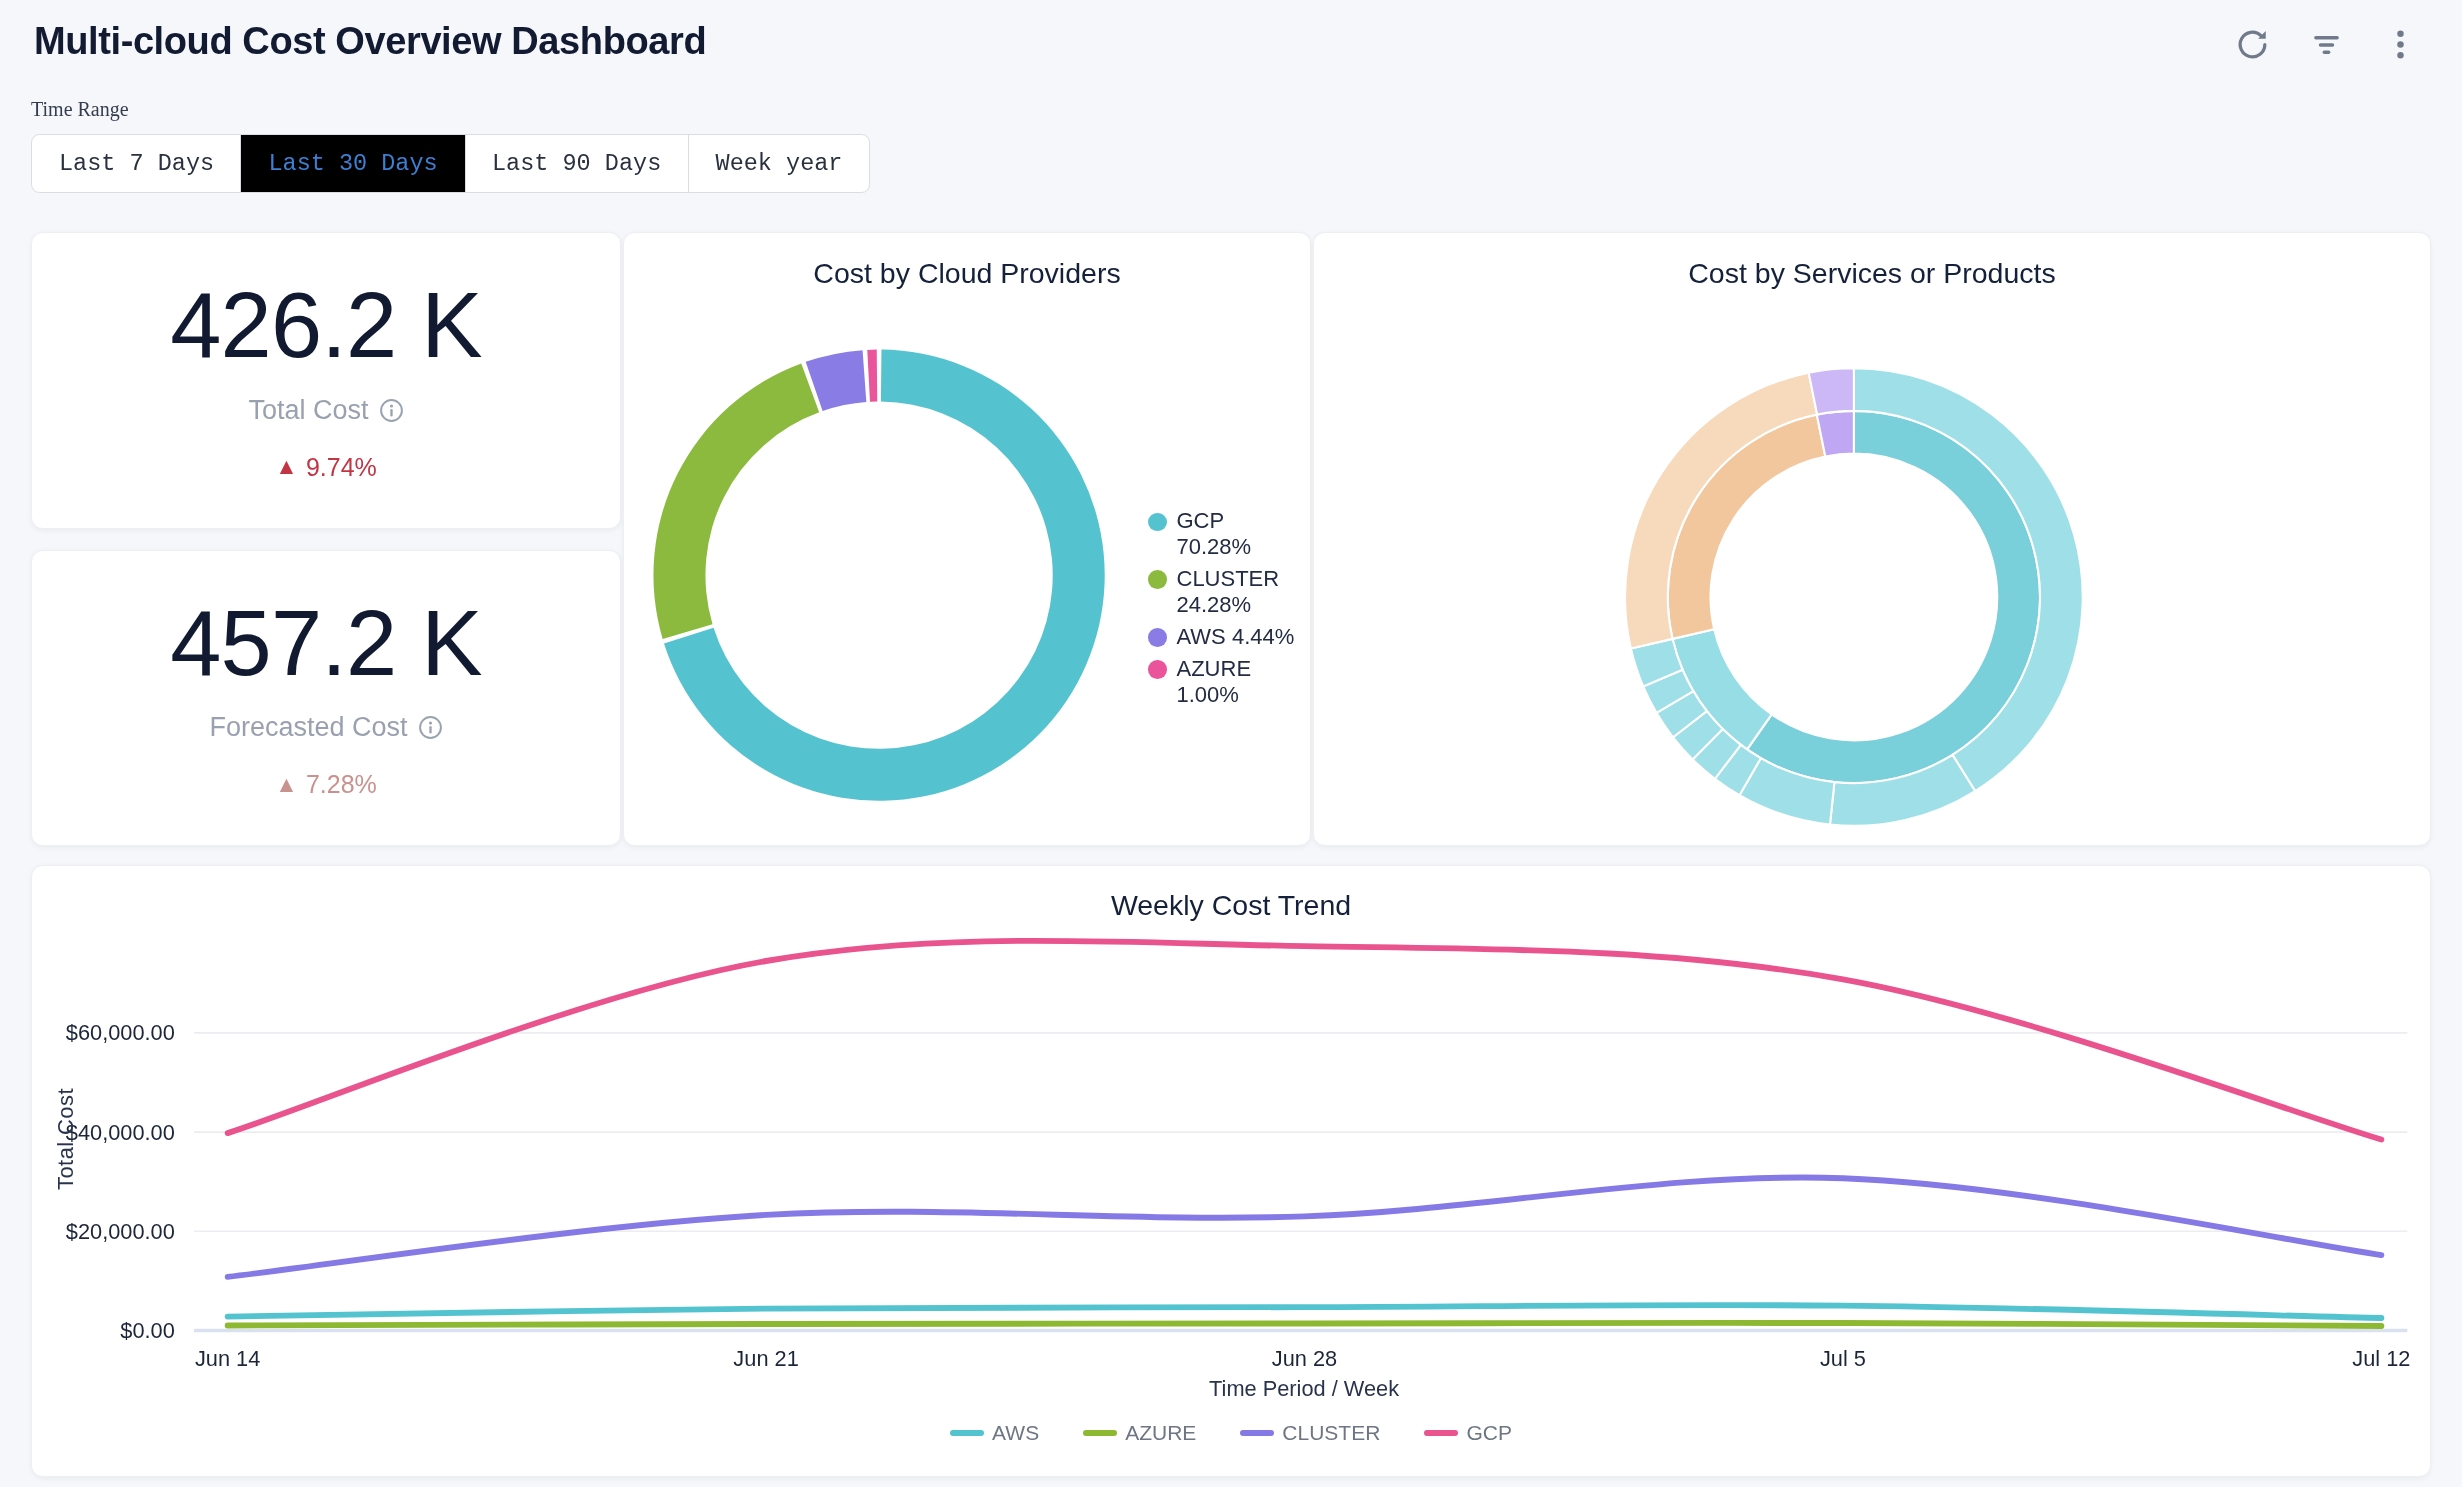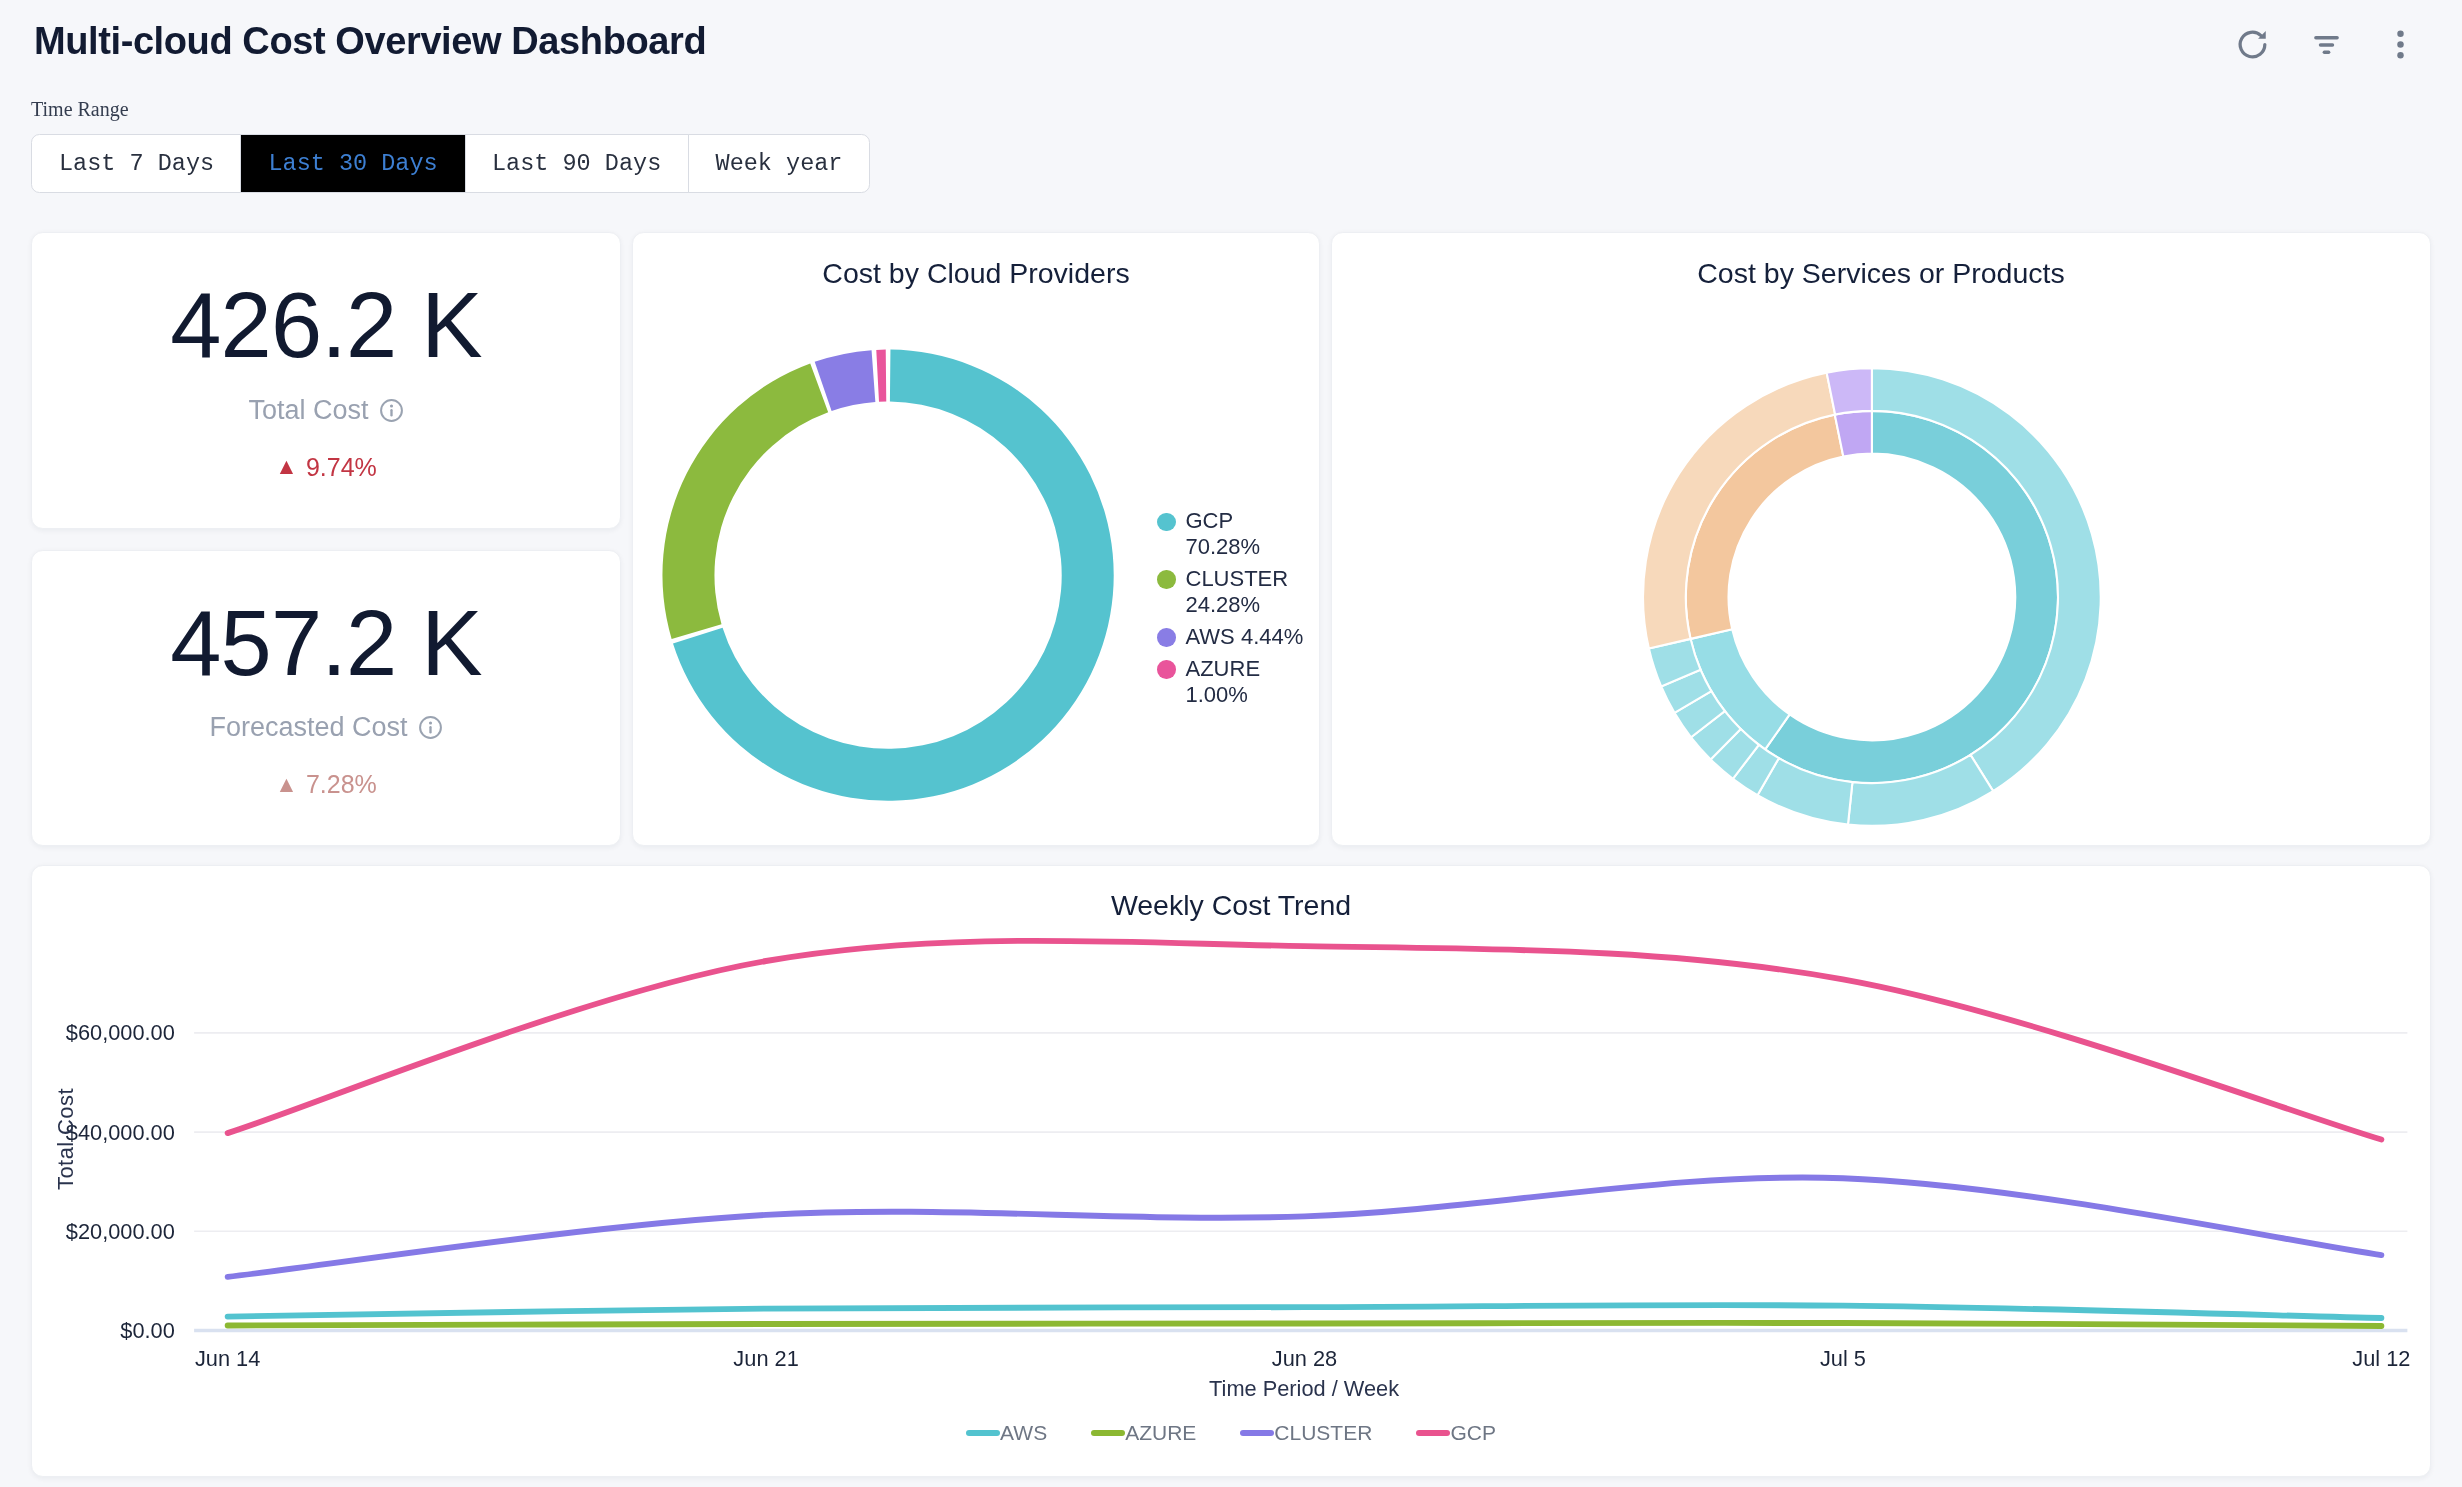--- a/index.html
+++ b/index.html
@@ -32,21 +32,21 @@
   .btn-group { display:inline-flex; }
   .tr-btn {
     height:59px; padding:0 27px; font-size:23.5px; font-family:Liberation Mono, monospace;
     background:#fff; color:#29303f; border:1.7px solid #d9dce3; margin-left:-1.7px;
     cursor:pointer; position:relative;
   }
   .tr-btn:first-child { border-radius:8.4px 0 0 8.4px; margin-left:0; }
   .tr-btn:last-child { border-radius:0 8.4px 8.4px 0; }
   .tr-btn.active { background:#000000; color:#3d7fd2; z-index:1; }
   
-  .grid { display:flex; gap:11px; padding:0 31px; margin-top:39px; }
+  .grid { display:flex; gap:2px; padding:0 31px; margin-top:39px; }
   .kpi-col { width:590px; display:flex; flex-direction:column; gap:21px; }
   .card {
     position:relative; background:#fff; border:0.8px solid #edeff3; border-radius:11.7px;
     box-shadow: 0 1.7px 5px rgba(23,31,51,0.05);
   }
   .kpi-card { flex:1; display:flex; flex-direction:column; align-items:center; justify-content:center; }
   .kpi-value { font-size:92px; font-weight:500; color:#111a30; letter-spacing:-0.8px; line-height:1; }
   .kpi-label { margin-top:23.5px; font-size:27px; color:#99a1b0; display:flex; align-items:center; gap:10px; }
   .kpi-delta { margin-top:27px; font-size:25px; display:flex; align-items:center; gap:8.4px; }
   .kpi-delta .tri { font-size:22.6px; line-height:1; }
@@ -70,21 +70,21 @@
   .axis-title-txt { font-size:26px; fill:#2a334d; }
   .ylabel {
     position:absolute; left:34px; top:273px;
     transform: translate(-50%,-50%) rotate(-90deg);
     font-size:22px; color:#2a334d; white-space:nowrap; letter-spacing:0.4px;
   }
   .trend-legend {
     position:absolute; left:0; right:0; top:555px;
     display:flex; justify-content:center; align-items:center; gap:44px;
   }
-  .trend-legend .item { display:flex; align-items:center; gap:0; }
+  .trend-legend .item { display:flex; align-items:center; gap:8px; }
   .trend-legend .swatch { width:34px; height:5.9px; border-radius:3.4px; }
   .trend-legend .lbl { font-size:21px; color:#6e7684; }
 </style>
 </head>
 <body>
 
 <header class="app-header">
   <h1>Multi-cloud Cost Overview Dashboard</h1>
   <div class="toolbar">
     <button class="icon-btn">

